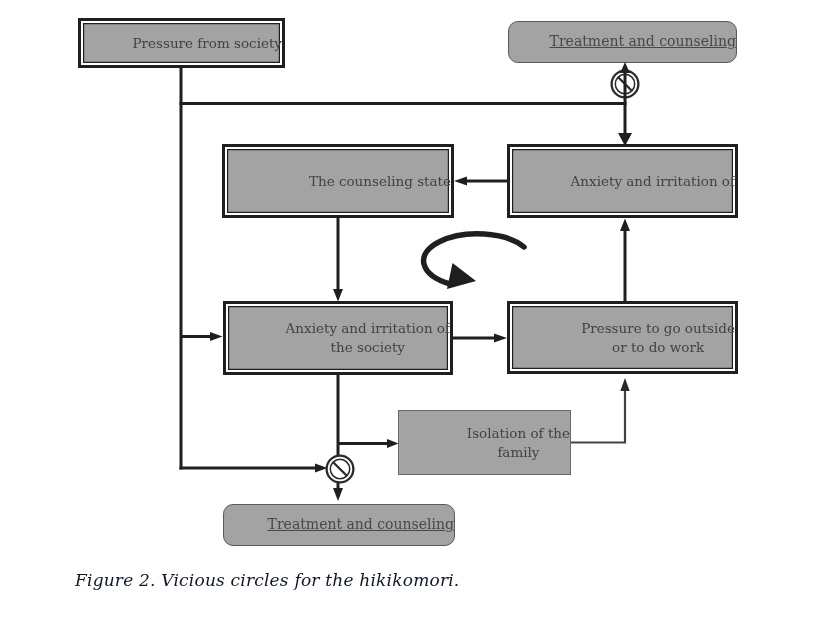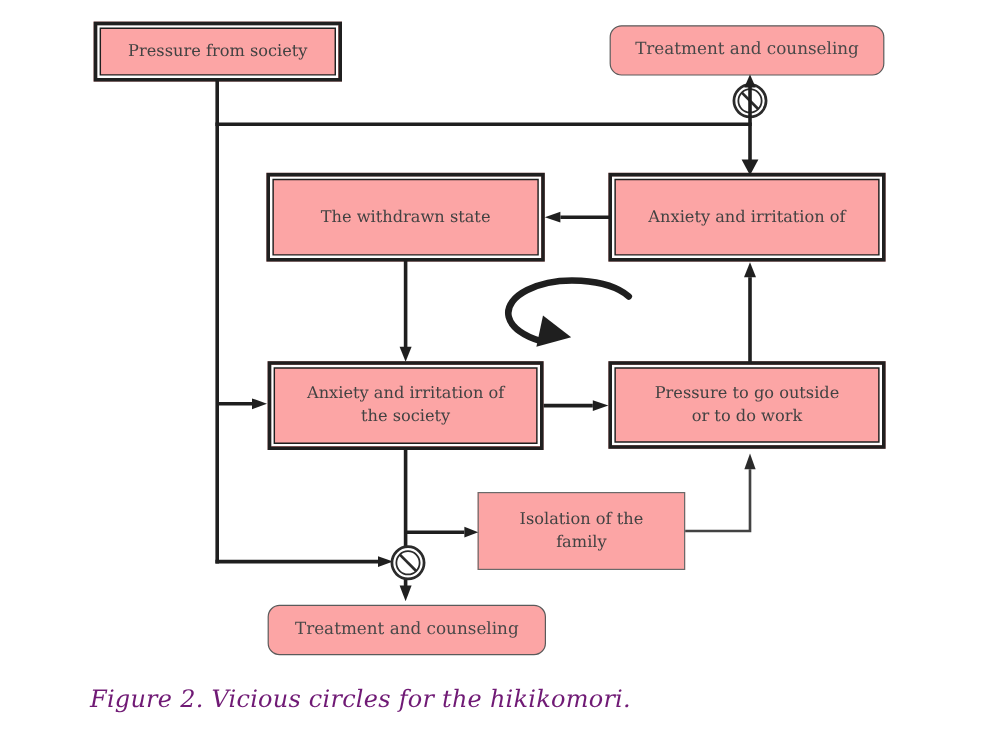--- a/index.html
+++ b/index.html
@@ -9,49 +9,50 @@
     background:#ffffff;
     overflow:hidden;
     font-family:"DejaVu Serif", serif;
   }
   .connector-layer{
     position:absolute;left:0;top:0;z-index:2;
     pointer-events:none;
   }
   .node{
     position:absolute;z-index:1;
-    display:flex;align-items:center;justify-content:center;
+    display:flex;align-items:center;justify-content:flex-end;
     text-align:center;
-    background:#fca5a5;
+    background:#a3a3a3;
     color:#424242;
     box-sizing:border-box;
     line-height:1.4;
   }
   .node .lbl{display:block;}
   .thick{
     border:3px solid #1f1f1f;
     box-shadow: inset 0 0 0 2px #ffffff, inset 0 0 0 3.2px #1f1f1f;
     font-size:13.5px;
   }
   .rounded{
     border:1.8px solid #5a5a5a;
     border-radius:10px;
     font-size:14px;
     color:#484848;
+    text-decoration:underline;
   }
   .thin{
     border:1.8px solid #6a6a6a;
     font-size:13.5px;
   }
   .caption{
     position:absolute;z-index:1;
     left:75px;top:570px;
     font-style:italic;
-    font-size:20px;
-    color:#701a75;
+    font-size:17px;
+    color:#0f172a;
     letter-spacing:0.2px;
   }
 </style>
 </head>
 <body>
 
 <div class="stage">
 
   <svg class="connector-layer" width="818" height="624" viewBox="0 0 818 624">
     <g stroke="#1f1f1f" stroke-width="3" fill="#1f1f1f">
@@ -134,21 +135,21 @@
 
   <div class="node thick" style="left:78px;top:18px;width:207px;height:50px;">
     <span class="lbl">Pressure from society</span>
   </div>
 
   <div class="node rounded" style="left:508px;top:21px;width:229px;height:42px;">
     <span class="lbl">Treatment and counseling</span>
   </div>
 
   <div class="node thick" style="left:222px;top:144px;width:232px;height:74px;">
-    <span class="lbl">The withdrawn state</span>
+    <span class="lbl">The counseling state</span>
   </div>
 
   <div class="node thick" style="left:507px;top:144px;width:231px;height:74px;">
     <span>
       <span class="lbl">Anxiety and irritation of</span>
     </span>
   </div>
 
   <div class="node thick" style="left:223px;top:301px;width:230px;height:74px;">
     <span>

